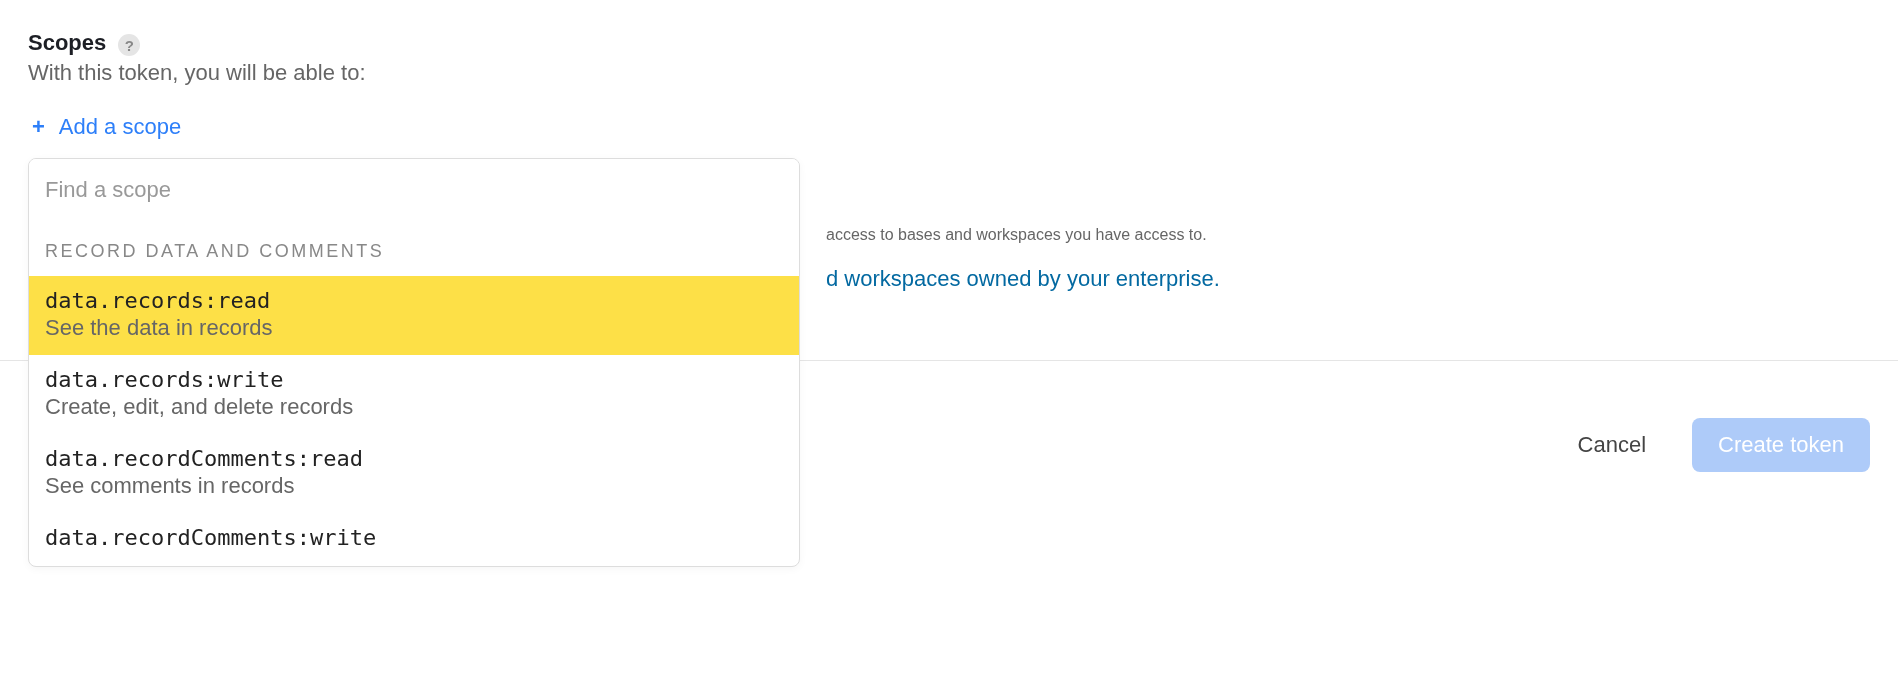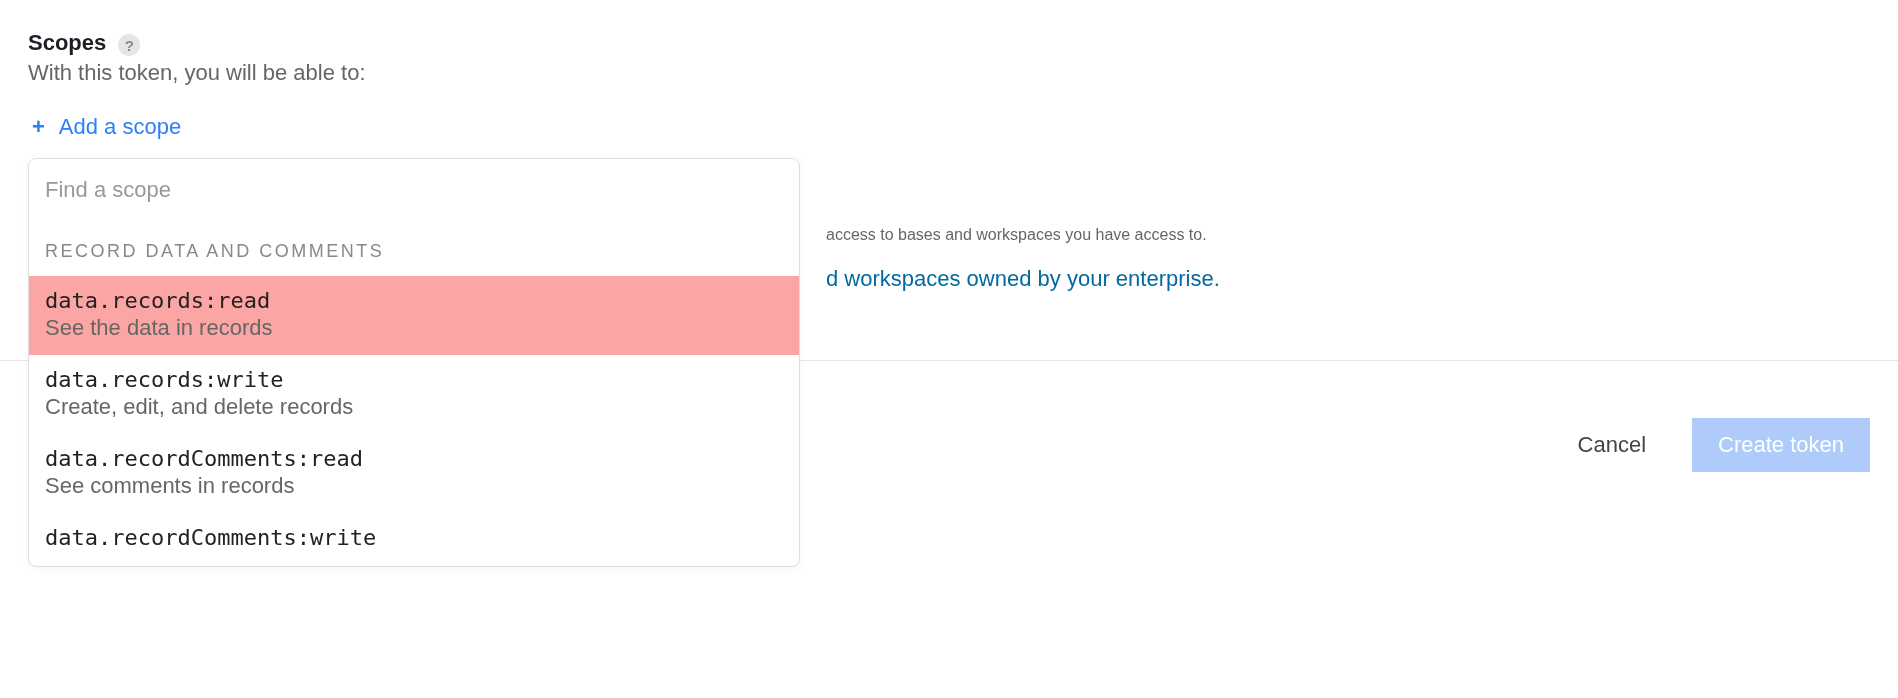--- a/index.html
+++ b/index.html
@@ -93,21 +93,21 @@
       color: #888;
       font-weight: 400;
       padding: 24px 16px 14px 16px;
       text-transform: uppercase;
     }
     .scope-item {
       padding: 12px 16px 14px 16px;
       cursor: pointer;
     }
     .scope-item.highlighted {
-      background: #fca5a5;
+      background: #fde047;
     }
     .scope-name {
       font-family: ui-monospace, "SF Mono", Menlo, Monaco, Consolas, monospace;
       font-size: 22px;
       color: #222;
       margin-bottom: 2px;
     }
     .scope-desc {
       font-size: 22px;
       color: #666;
@@ -157,21 +157,21 @@
       cursor: pointer;
       font-family: inherit;
     }
     .create-btn {
       background: #aecbf9;
       border: none;
       color: #fff;
       font-size: 22px;
       font-weight: 500;
       padding: 14px 26px;
-      border-radius: 0;
+      border-radius: 8px;
       cursor: pointer;
       font-family: inherit;
     }
   </style>
 </head>
 <body>
 
 <div class="container">
   <div class="scopes-header">
     <span class="scopes-title">Scopes</span>

